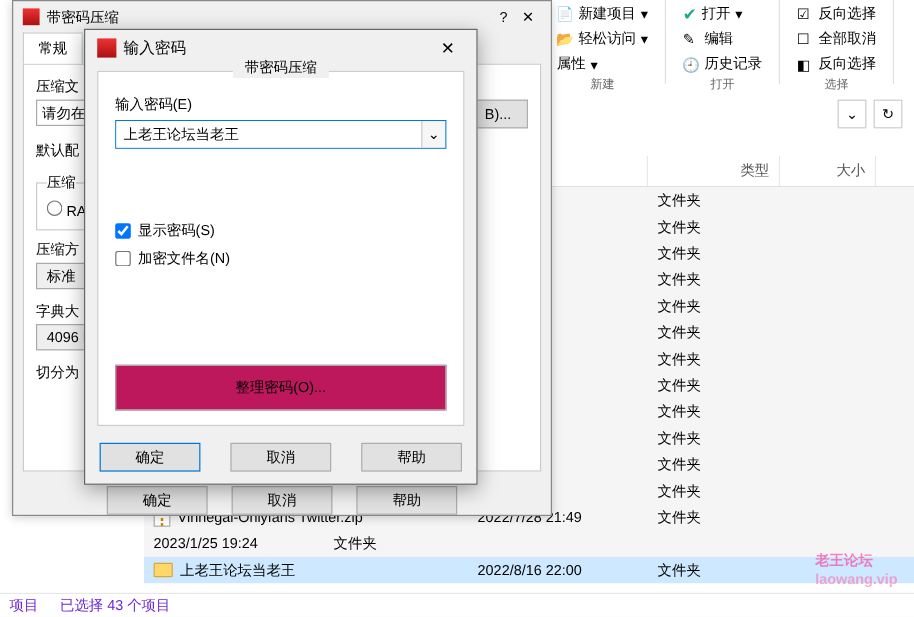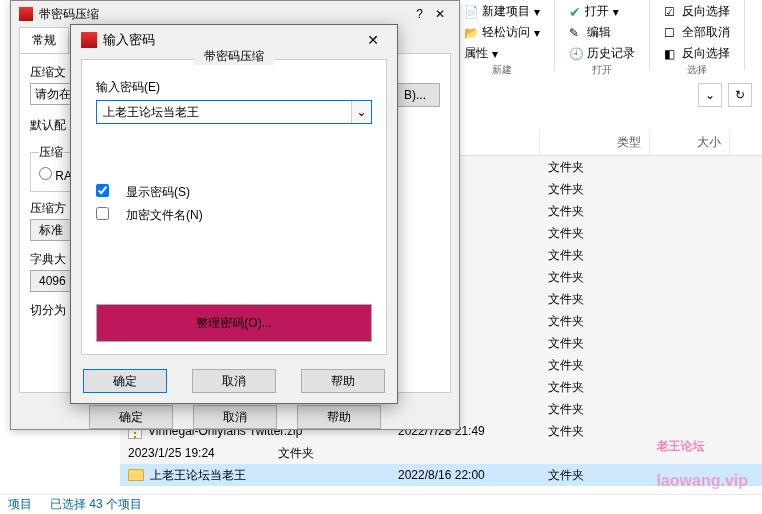--- a/index.html
+++ b/index.html
@@ -30,21 +30,21 @@
 .filelist-rows { background: #f5f5f5; }
 .file-row { display: flex; align-items: center; height: 22px; }
 .file-row > div { padding: 2px 8px; }
 .file-row .col-name { display: flex; align-items: center; gap: 6px; }
 .folder-icon { width: 16px; height: 12px; background: #ffd76a; border: 1px solid #d9a93a; border-radius: 1px; display: inline-block; }
 .zip-icon { width: 14px; height: 16px; background: #fff; border: 1px solid #aaa; display: inline-block; position: relative; }
 .zip-icon::after { content: ""; position: absolute; left: 5px; top: 0; width: 2px; height: 16px; background: repeating-linear-gradient(#c80, #c80 2px, transparent 2px, transparent 4px); }
 .file-row.selected { background: #cde8ff; }
 
 
-.statusbar { position: absolute; bottom: 0; left: 0; right: 0; height: 20px; display: flex; align-items: center; padding: 0 8px; gap: 18px; color: #0369a1; border-top: 1px solid #e8e8e8; }
+.statusbar { position: absolute; bottom: 0; left: 0; right: 0; height: 20px; display: flex; align-items: center; padding: 0 8px; gap: 18px; color: #6d28d9; border-top: 1px solid #e8e8e8; }
 
 
 .dlg1 { position: absolute; top: 0; left: 10px; width: 450px; height: 430px; background: #f0f0f0; border: 1px solid #888; box-shadow: 0 2px 8px rgba(0,0,0,.2); }
 .dlg1 .titlebar { display: flex; align-items: center; padding: 4px 8px; height: 26px; }
 .dlg1 .titlebar .tb-icon { width: 14px; height: 14px; background: linear-gradient(#e33,#a11); margin-right: 6px; }
 .dlg1 .titlebar .close, .dlg1 .titlebar .help-ico { margin-left: auto; padding: 0 6px; cursor: pointer; }
 .dlg1 .tabs { display: flex; padding: 0 8px; }
 .dlg1 .tab { padding: 4px 12px; background: #fff; border: 1px solid #ccc; border-bottom: none; }
 .dlg1 .body { margin: 0 8px 8px; padding: 10px; background: #fff; border: 1px solid #ccc; height: 340px; }
 .dlg1 .form-row { margin-bottom: 10px; }
@@ -64,26 +64,26 @@
 .dlg2 .titlebar .title { flex: 1; font-size: 13px; }
 .dlg2 .titlebar .close { padding: 2px 8px; cursor: pointer; font-size: 14px; }
 .dlg2 .panel { margin: 4px 10px; border: 1px solid #ccc; background: #fff; flex: 1; padding: 12px 14px; display: flex; flex-direction: column; }
 .dlg2 .panel-title { text-align: center; margin: -6px auto 14px; background: #f0f0f0; padding: 0 10px; width: fit-content; position: relative; top: -18px; }
 .dlg2 .panel-inner { margin-top: -18px; }
 .dlg2 .pw-label { margin-bottom: 4px; }
 .dlg2 .pw-input-wrap { display: flex; border: 1px solid #0078d7; height: 24px; }
 .dlg2 .pw-input { flex: 1; border: none; padding: 0 6px; outline: none; }
 .dlg2 .pw-dd { width: 20px; border-left: 1px solid #ccc; background: #f6f6f6; display: flex; align-items: center; justify-content: center; cursor: pointer; }
 .dlg2 .checks { margin-top: 60px; }
-.dlg2 .check-row { display: flex; align-items: flex-start; gap: 17px; margin-bottom: 6px; }
+.dlg2 .check-row { display: flex; align-items: center; gap: 6px; margin-bottom: 6px; }
 .dlg2 .organize { margin-top: auto; height: 38px; border: 1px solid #adadad; background: #be185d; cursor: pointer; }
 .dlg2 .buttons { display: flex; justify-content: space-between; padding: 10px 12px; gap: 10px; }
 
 .watermark { position: absolute; right: 14px; bottom: 24px; color: #f28; opacity: .55; font-size: 18px; font-weight: bold; pointer-events: none; }
-.watermark small { display: block; font-size: 16px; color: #f6a; margin-top: 17px; }
+.watermark small { display: block; font-size: 12px; color: #f6a; }
 </style>
 </head>
 <body>
 
 <div class="ribbon">
   <div class="ribbon-group">
     <div class="ribbon-col">
       <div class="ribbon-btn">
           <span class="rib-icon">📄</span>
           <span>新建项目</span>

